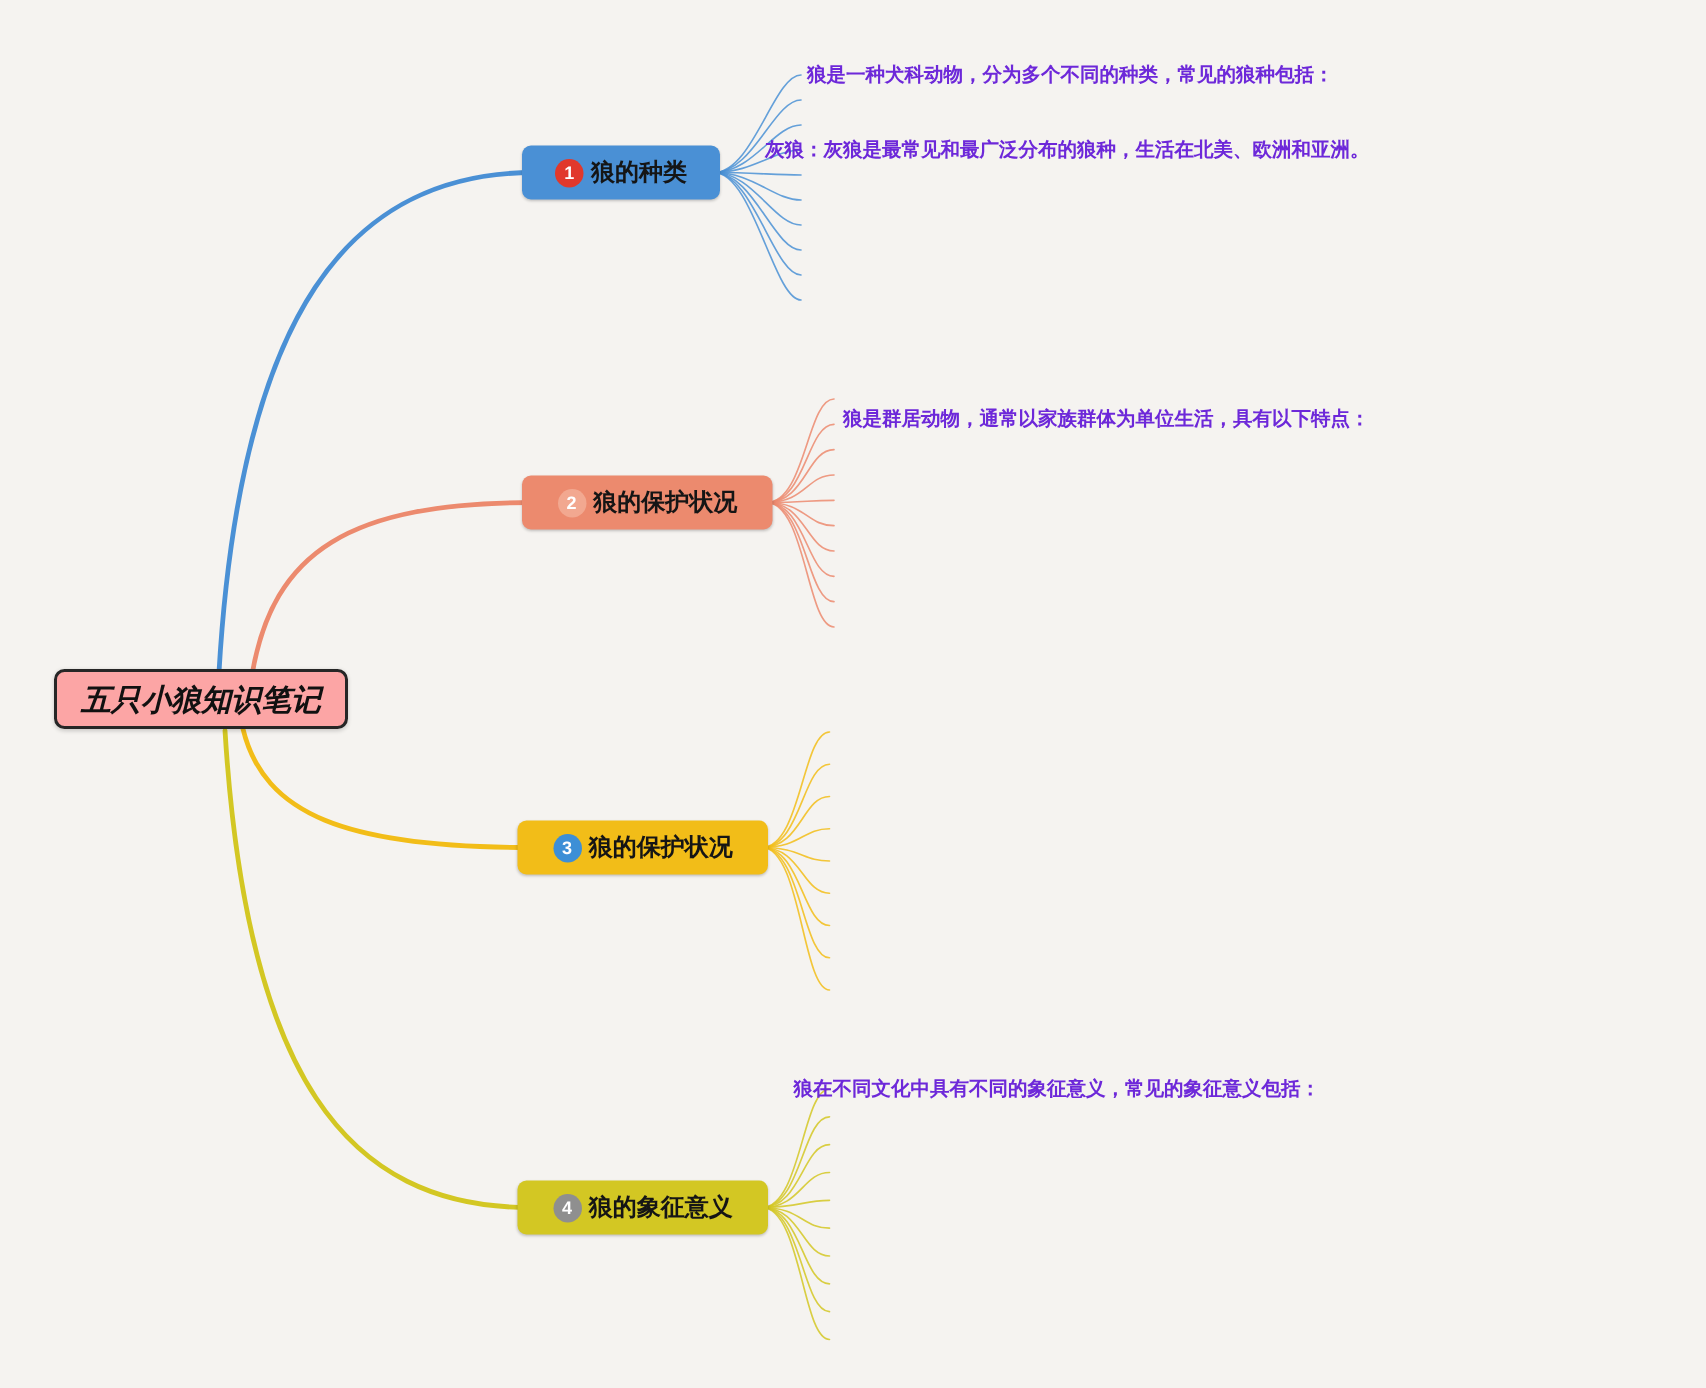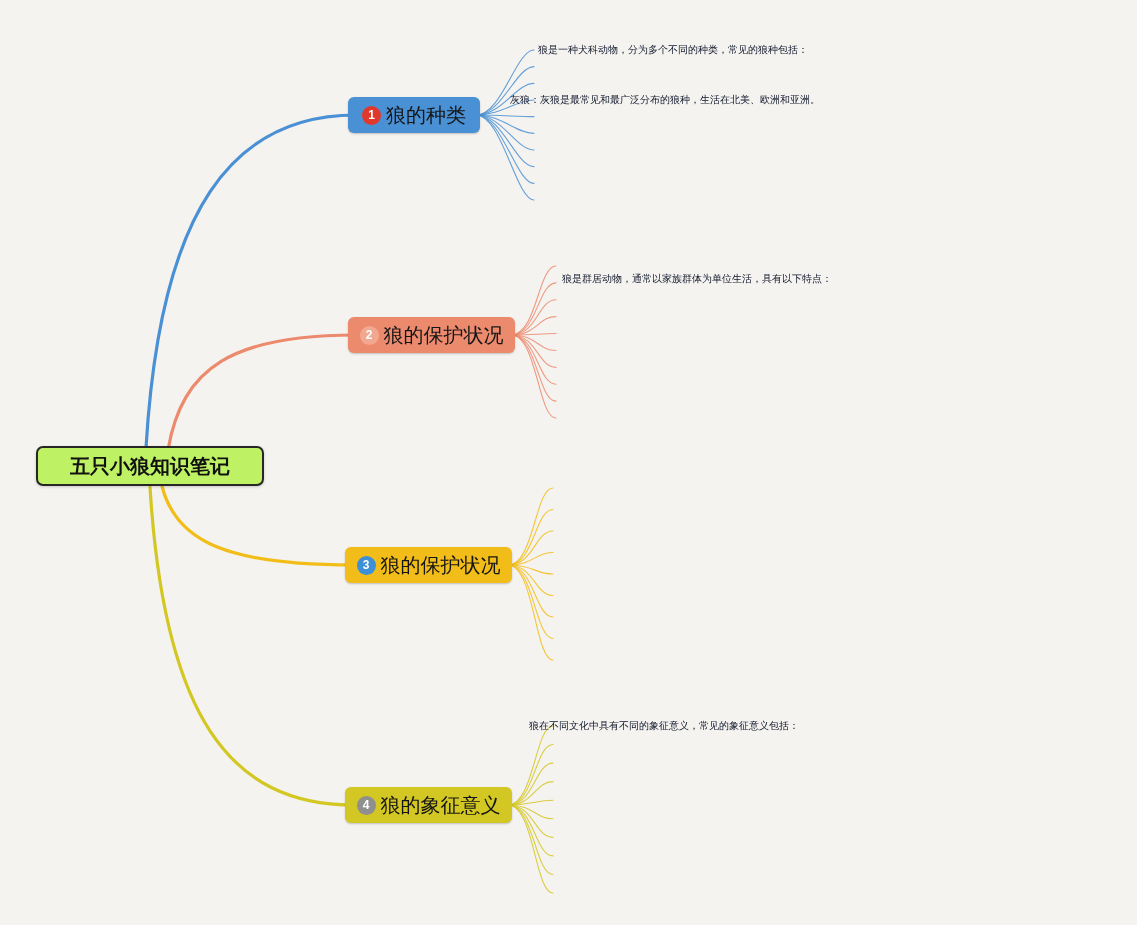--- a/index.html
+++ b/index.html
@@ -7,38 +7,38 @@
   body {
     background:#f5f3f0;
     font-family:"Liberation Sans","DejaVu Sans",sans-serif;
     position:relative;
     overflow:hidden;
   }
   #stage { position:absolute; inset:0; width:1137px; height:925px; }
   #canvas { position:absolute; left:0; top:0; z-index:1; }
   .root-node {
     position:absolute; left:36px; top:446px; height:40px;
-    background:#bef264; border:2px solid #262626; border-radius:7px;
-    display:flex; align-items:center; padding:0 32px;
-    box-shadow:0 1px 3px rgba(0,0,0,.18); z-index:3;
+    background:#fca5a5; border:2px solid #262626; border-radius:7px;
+    display:flex; align-items:center; padding:0 16px;
+    box-shadow:0 1px 3px rgba(0,0,0,.18); z-index:3;font-style:italic;
   }
   .root-label { font-size:20px; font-weight:bold; color:#111; white-space:nowrap; }
   .topic-node {
     position:absolute; display:flex; align-items:center; justify-content:center;
     gap:5px; border-radius:6px; box-shadow:0 1px 2px rgba(0,0,0,.22); z-index:2;
   }
   .badge {
     width:19px; height:19px; border-radius:50%; color:#fff;
     font-size:12px; font-weight:bold; display:flex; align-items:center;
     justify-content:center; flex:0 0 auto;
   }
-  .topic-label { font-size:20px; font-weight:normal; color:#151515; white-space:nowrap; }
+  .topic-label { font-size:16px; font-weight:bold; color:#151515; white-space:nowrap; }
   .child-text {
-    position:absolute; font-size:10px; line-height:22px; color:#0f172a;
-    max-width:478px; z-index:2; font-weight:400;
+    position:absolute; font-size:13px; line-height:22px; color:#6d28d9;
+    max-width:478px; z-index:2; font-weight:700;
   }
 </style>
 </head>
 <body>
 
 <div id="stage">
   <svg id="canvas" width="1137" height="925">
       <path d="M 146 448 C 160 208.24, 233 115, 356 115" stroke="#4a90d5" stroke-width="3.2" fill="none" stroke-linecap="round"></path>
       <path d="M 476 115 C 502 115, 516 50, 534 50" stroke="#4a90d5" stroke-width="1.1" fill="none" stroke-linecap="round" opacity="0.85"></path>
       <path d="M 476 115 C 502 115, 516 66.66666666666667, 534 66.66666666666667" stroke="#4a90d5" stroke-width="1.1" fill="none" stroke-linecap="round" opacity="0.85"></path>

